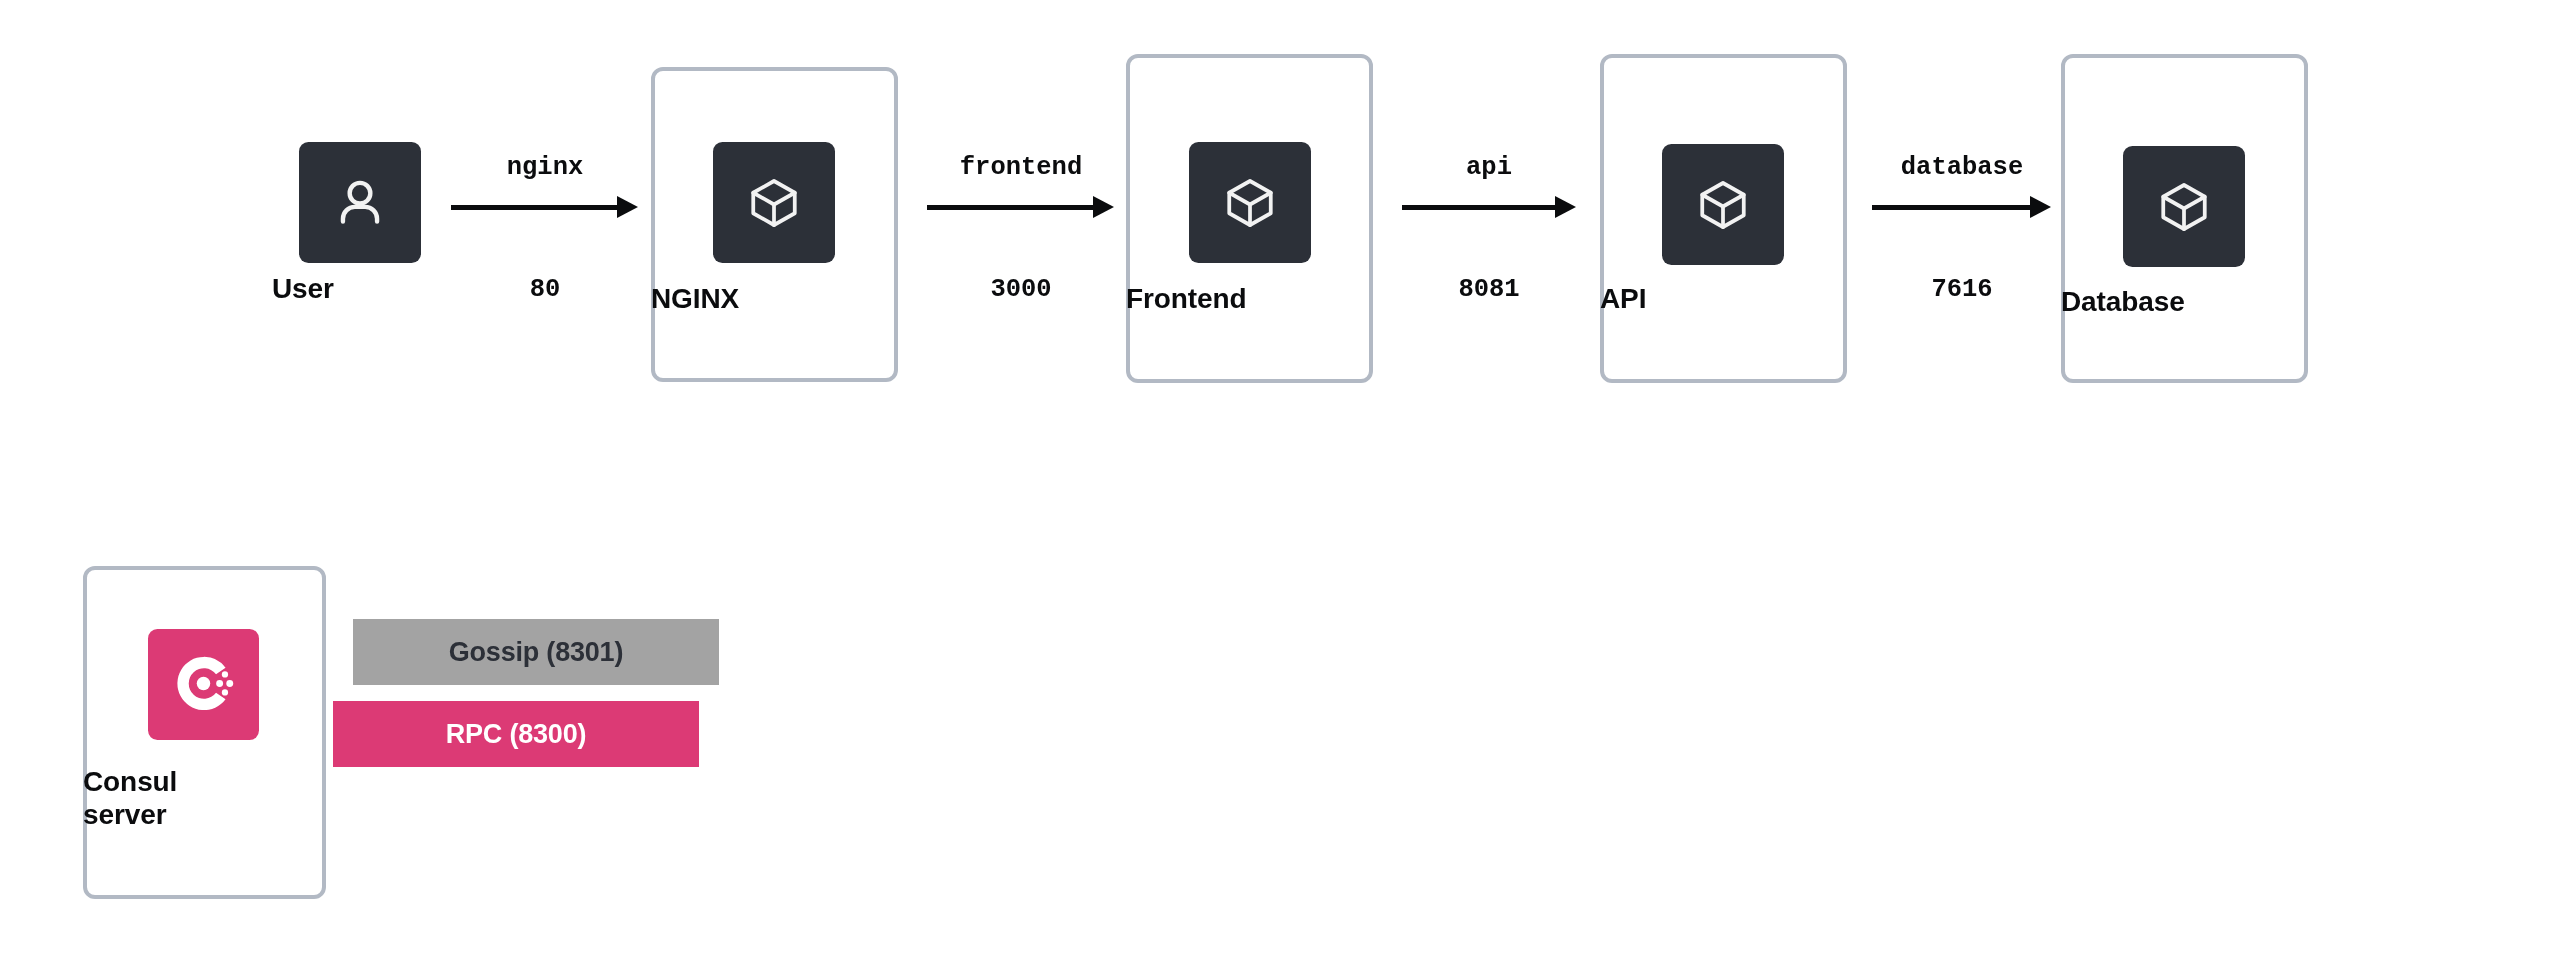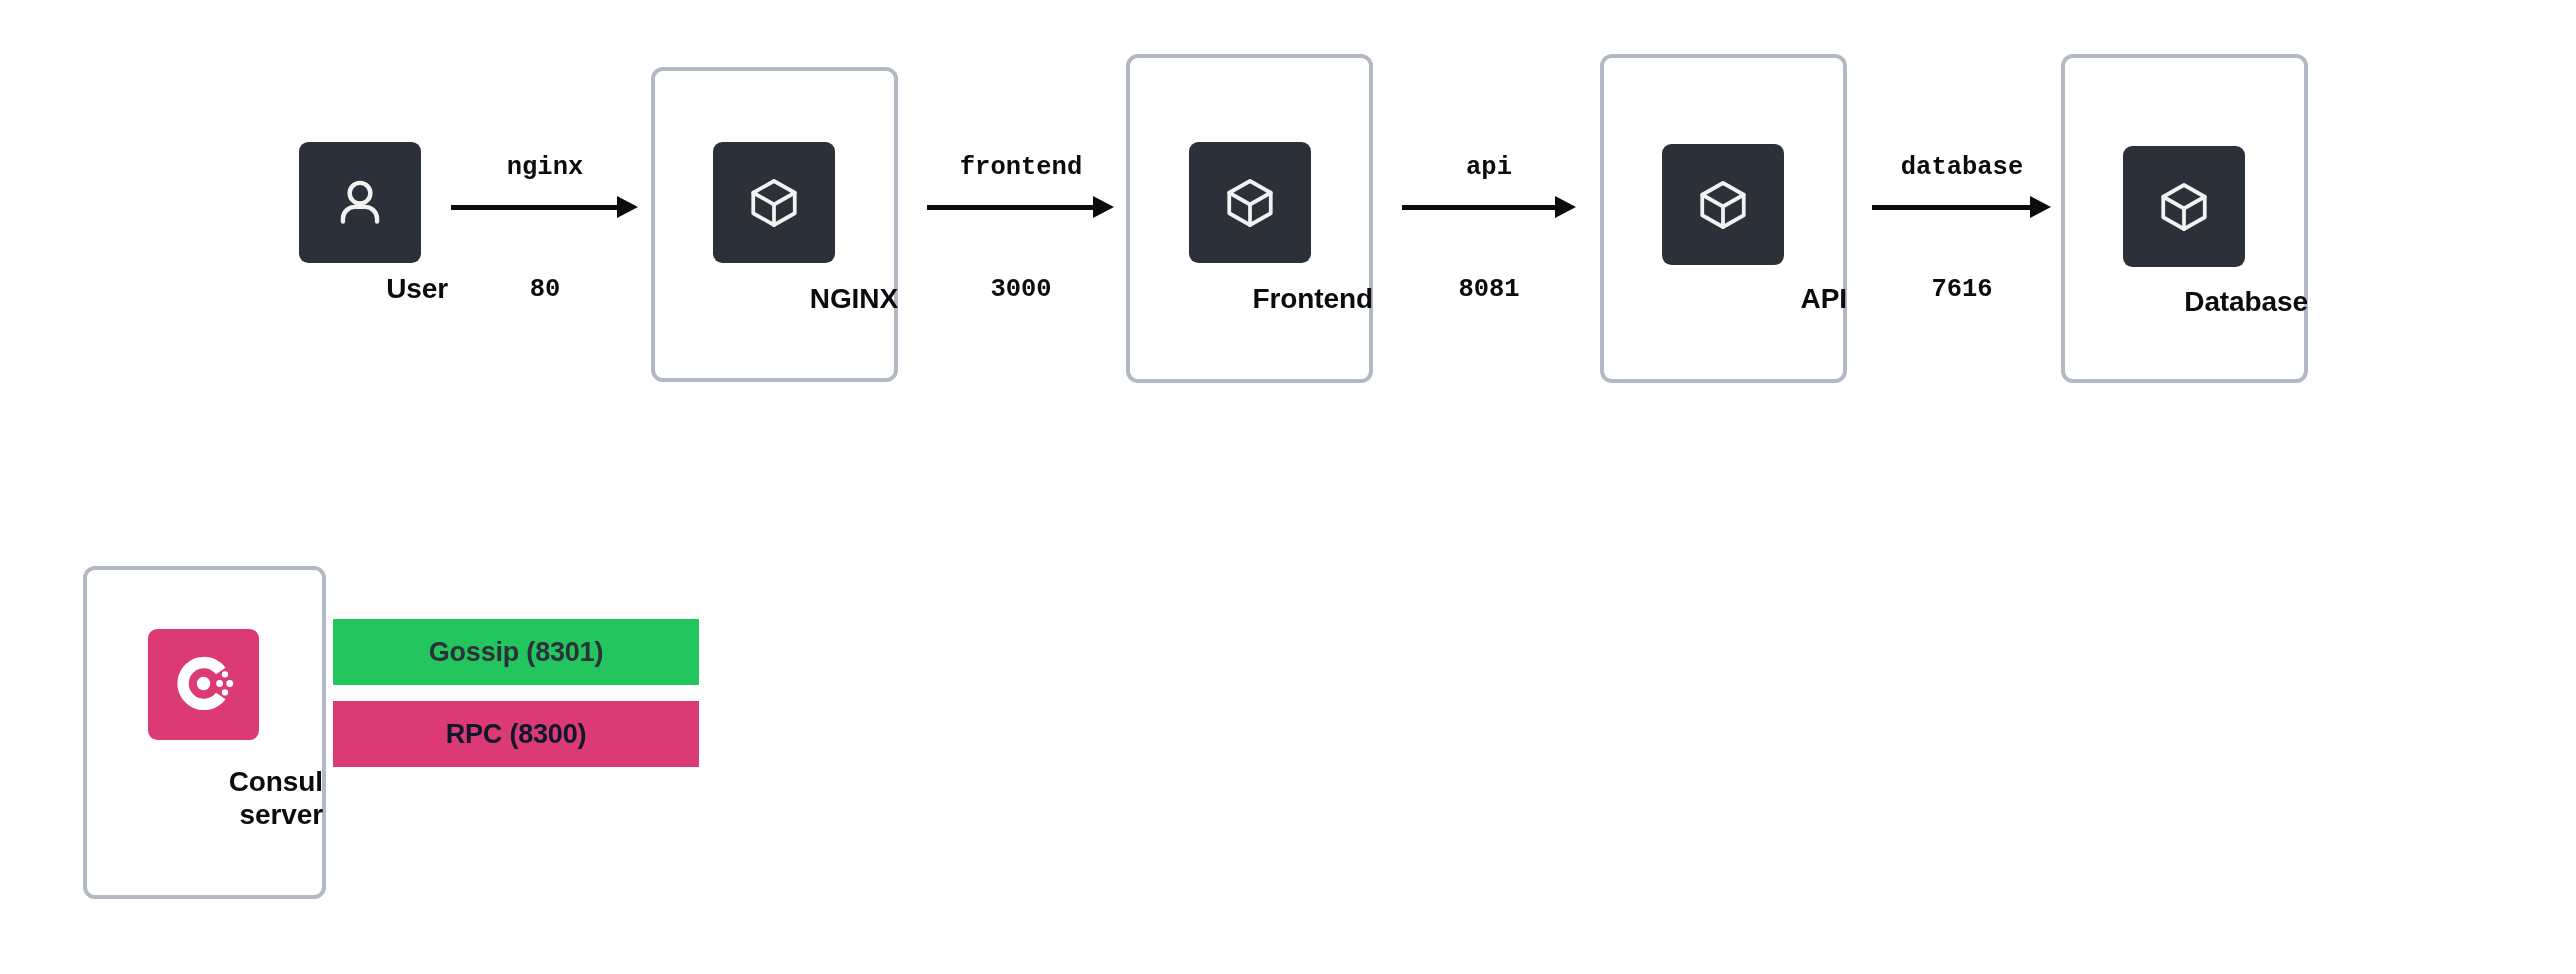--- a/index.html
+++ b/index.html
@@ -41,21 +41,21 @@
     box-sizing: border-box;
     display: flex;
     align-items: center;
     justify-content: center;
   }
   .service-tile svg { display: block; }
 
   
   .node-label {
     position: absolute;
-    text-align: right;
+    text-align: left;
     font-weight: bold;
     color: #0b0c0e;
     font-family: "Liberation Sans", sans-serif;
     line-height: 1.18;
     letter-spacing: -0.1px;
     white-space: pre-line;
   }
 
   
   .arrow-group { position: absolute; }
@@ -102,22 +102,22 @@
     position: absolute;
     display: flex;
     align-items: center;
     justify-content: center;
     font-family: "Liberation Sans", sans-serif;
     font-weight: bold;
     font-size: 27px;
     letter-spacing: -0.2px;
     box-sizing: border-box;
   }
-  .legend-bar.gossip { background: #22c55e; color: #2c3038; }
-  .legend-bar.rpc    { background: #dc3a75; color: #0f172a; }
+  .legend-bar.gossip { background: #a3a3a3; color: #2c3038; margin-left: 20px; }
+  .legend-bar.rpc    { background: #dc3a75; color: #ffffff; }
 </style>
 </head>
 <body>
 
 <div id="diagram-canvas">
 
   <div class="service-tile" style="left:299px; top:142px; width:122px; height:121px;">
     <span>
       <svg width="62" height="62" viewBox="0 0 24 24" fill="none" stroke="#f2f2f2" stroke-width="1.7" stroke-linecap="round" stroke-linejoin="round">
         <circle cx="12" cy="8.2" r="4"></circle>

